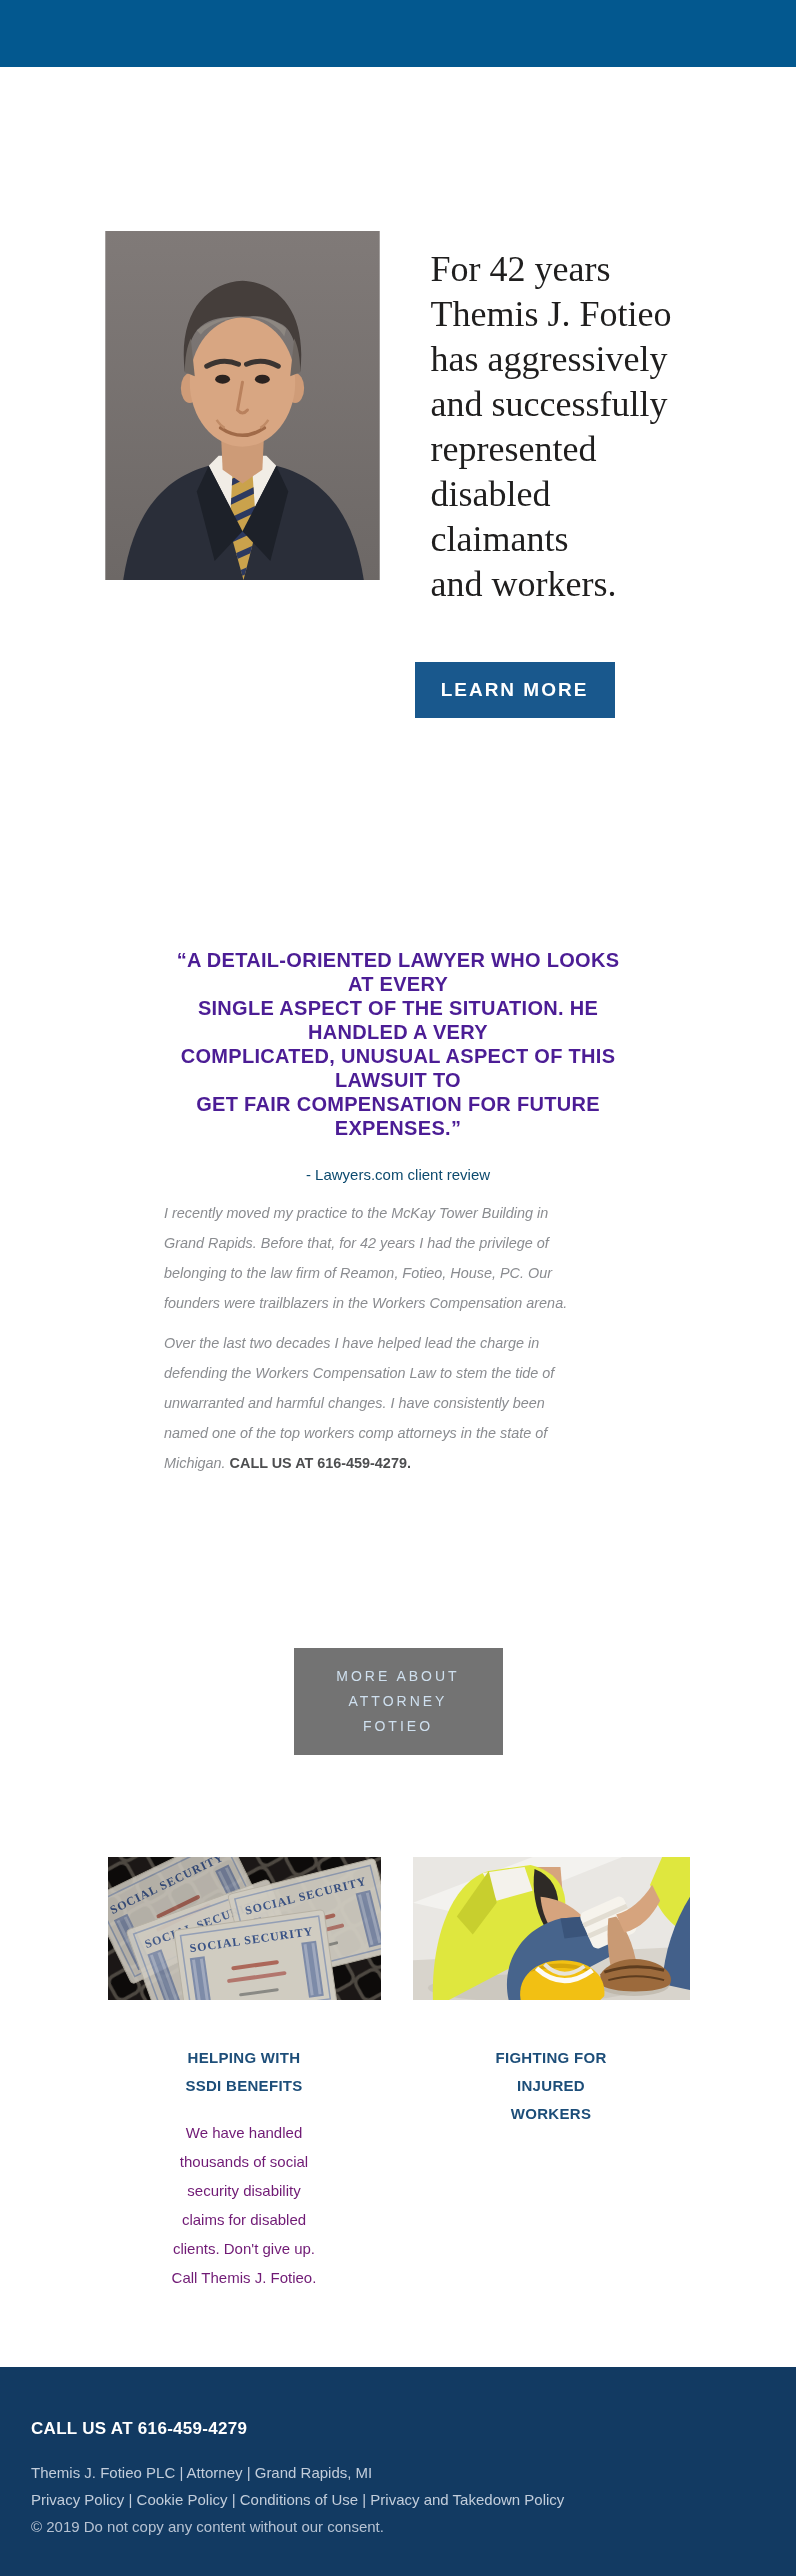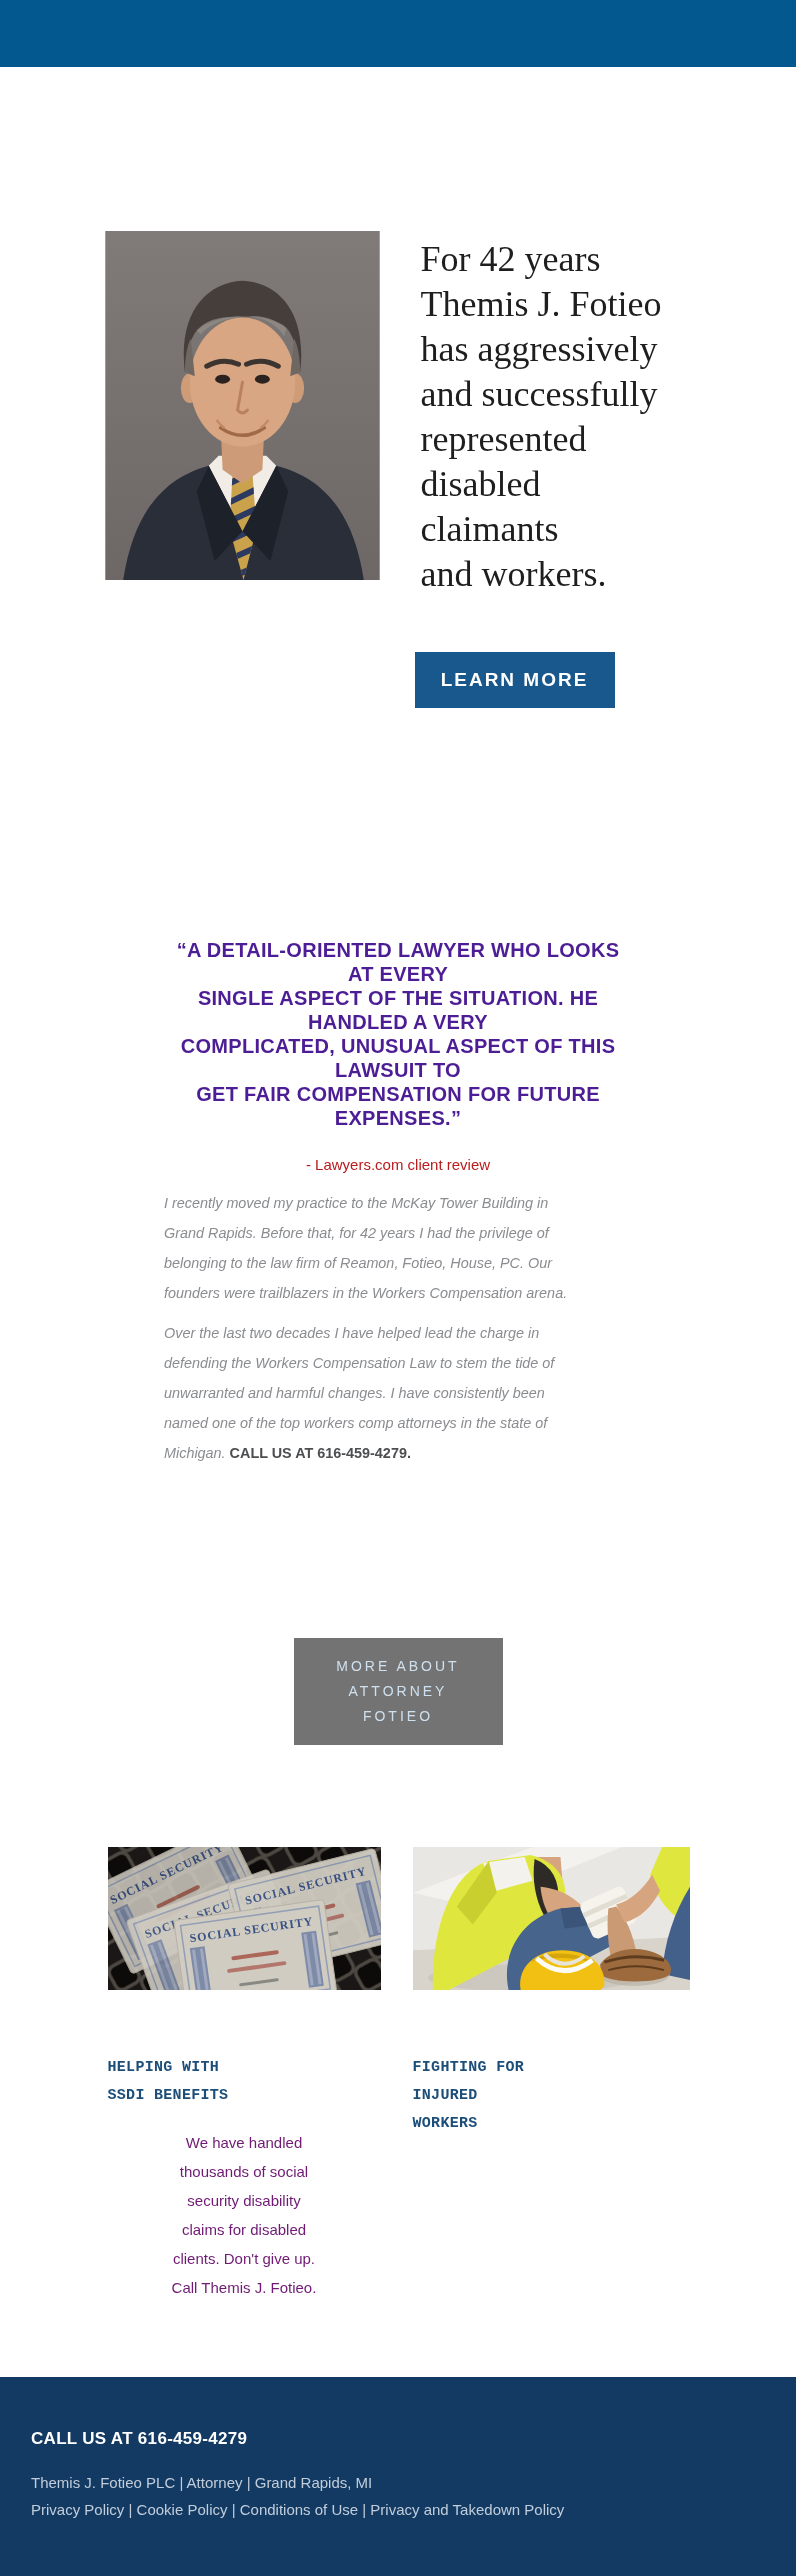--- a/index.html
+++ b/index.html
@@ -4,45 +4,45 @@
 <style>
   html,body{margin:0;padding:0;background:#ffffff;}
   body{width:796px;font-family:"Liberation Sans",sans-serif;-webkit-font-smoothing:antialiased;}
 
   .topbar{height:67px;background:#03588f;}
 
   .hero{width:587px;margin:164px auto 0;display:flex;align-items:flex-start;}
   .portrait{width:275px;height:349px;flex:none;display:block;}
   .hero-right{margin-left:35px;width:278px;}
   .headline{font-family:"Liberation Serif",serif;font-weight:400;font-size:36px;line-height:45px;
-            color:#1f1e1e;white-space:pre-line;margin:6px;}
+            color:#1f1e1e;white-space:pre-line;margin:16px;}
   .learn-btn{margin-top:55px;width:200px;height:56px;background:#19588d;color:#ffffff;
              font-family:"Liberation Sans",sans-serif;font-size:19px;font-weight:700;letter-spacing:2px;
              display:flex;align-items:center;justify-content:center;border:none;cursor:pointer;}
 
   .quote-block{margin:230px auto 0;width:458px;text-align:center;color:#4c1d95;font-weight:700;
                font-size:20px;line-height:24px;letter-spacing:0.3px;white-space:pre-line;}
-  .attribution{margin-top:26px;text-align:center;color:#b91c1c;font-size:15px;line-height:18px;}
+  .attribution{margin-top:26px;text-align:center;color:#0c4a6e;font-size:15px;line-height:18px;}
 
   .para{width:468px;margin:14px auto 0;font-size:14.4px;font-style:italic;color:#8a8c90;
         line-height:30px;white-space:pre-line;}
   .para + .para{margin-top:10px;}
   .para b{font-style:normal;font-weight:700;color:#4d4e50;}
 
   .cta-btn{display:flex;align-items:center;justify-content:center;margin:170px auto 0;width:209px;height:107px;
            background:#737373;color:#cfe0ef;font-family:"Liberation Sans",sans-serif;font-size:14px;
            letter-spacing:3px;line-height:25px;text-align:center;white-space:pre-line;border:none;cursor:pointer;}
 
   .features{width:581px;margin:102px auto 0;display:flex;}
   .feature{flex:none;}
   .feature-left{width:273px;margin-right:32px;}
   .feature-right{width:277px;}
   .feature-img{width:100%;height:143px;display:block;}
-  .feature-heading{margin-top:64px;color:#1d4e79;font-weight:700;font-size:15px;
-                   line-height:28px;letter-spacing:0.3px;white-space:pre-line;font-family:Liberation Mono, monospace;}
+  .feature-heading{margin-top:44px;text-align:center;color:#1d4e79;font-weight:700;font-size:15px;
+                   line-height:28px;letter-spacing:0.3px;white-space:pre-line;}
   .feature-body{margin:18px auto 0;width:199px;text-align:center;color:#701a75;font-size:15px;
                 line-height:29px;white-space:pre-line;}
 
   .footer{margin-top:75px;background:#123a62;height:239px;padding:52px 0 0 31px;box-sizing:border-box;}
   .footer-call{color:#ffffff;font-weight:700;font-size:17px;letter-spacing:0.3px;}
   .footer-firm{margin-top:25px;color:#c2cddb;font-size:15px;}
   .footer-links{margin-top:10px;color:#c2cddb;font-size:15px;}
   .footer-links .flink{cursor:pointer;}
   .footer-copy{margin-top:10px;color:#b6c2d2;font-size:15px;}
 </style>
@@ -201,14 +201,15 @@
     <div class="feature-heading">FIGHTING FOR
 INJURED
 WORKERS</div>
   </div>
 </div>
 
 <div class="footer">
   <div class="footer-call">CALL US AT 616-459-4279</div>
   <div class="footer-firm">Themis J. Fotieo PLC | Attorney | Grand Rapids, MI</div>
   <div class="footer-links"><span class="flink">Privacy Policy</span><span> | </span><span class="flink">Cookie Policy</span><span> | </span><span class="flink">Conditions of Use</span><span> | </span><span class="flink">Privacy and Takedown Policy</span></div>
+  <div class="footer-copy">© 2019 Do not copy any content without our consent.</div>
 </div>
 
 
 </body></html>

